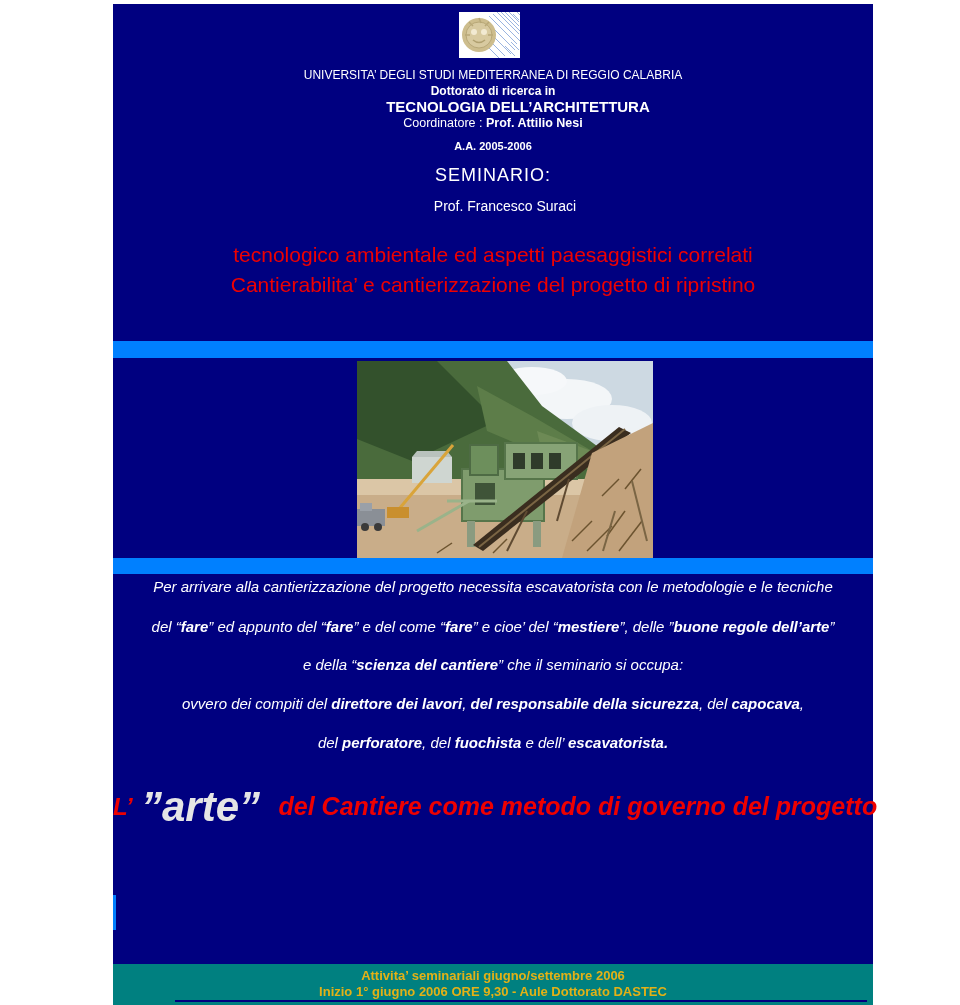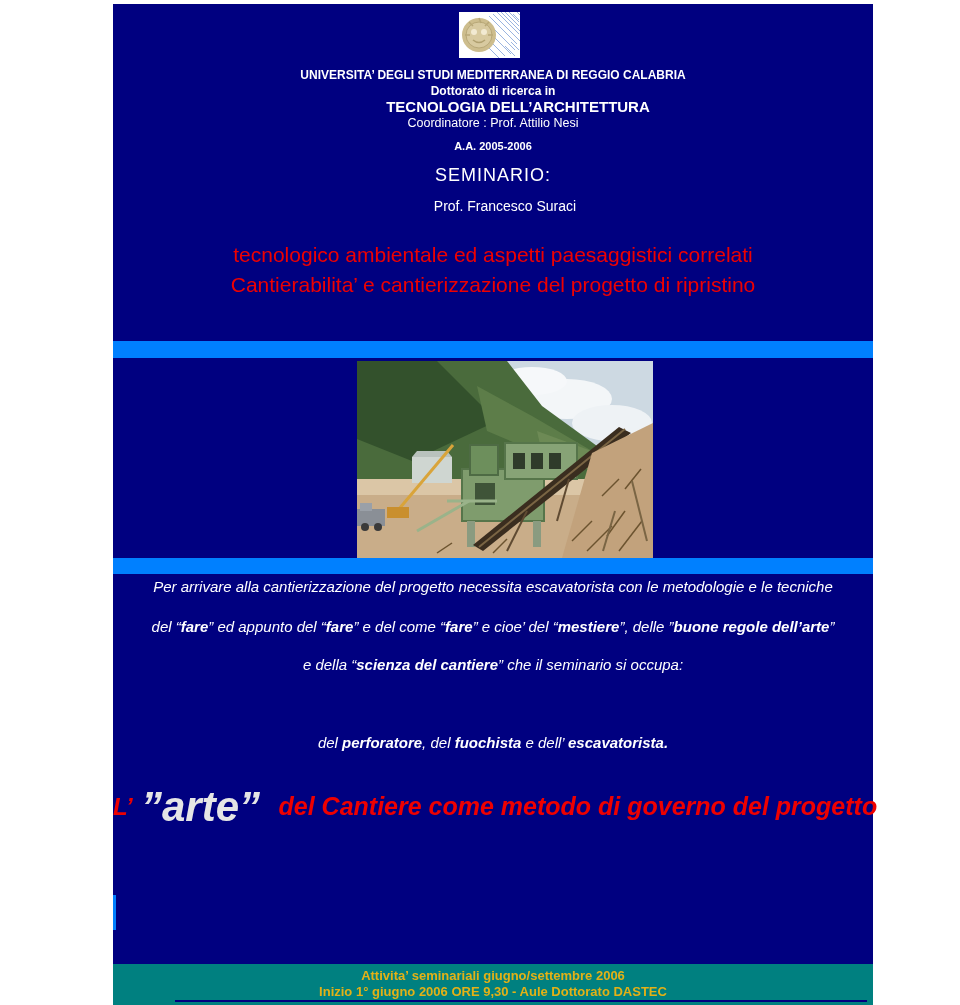--- a/index.html
+++ b/index.html
@@ -10,25 +10,25 @@
   .slide{
     position:absolute;left:113px;top:4px;width:760px;height:1001px;
     background:#000080;
   }
   .cline{position:absolute;left:0;width:100%;text-align:center;color:#ffffff;white-space:nowrap;}
   .b{font-weight:bold;}
 
   .logo{position:absolute;left:346px;top:8px;width:61px;height:46px;background:#ffffff;}
   .logo svg{display:block;}
 
-  .hdr-univ{top:64px;font-size:12px;font-weight:bold;}
+  .hdr-univ{top:64px;font-size:12px;font-weight:normal;}
   .hdr-phd{top:80px;font-size:12px;font-weight:bold;}
   .hdr-prog{top:94px;font-size:15px;font-weight:bold;padding-left:25px;}
   .hdr-coord{top:112px;font-size:12.5px;}
-  .hdr-coord .name{font-weight:normal;}
+  .hdr-coord .name{font-weight:bold;}
   .hdr-aa{top:136px;font-size:11px;font-weight:bold;}
   .seminario{top:161px;font-size:18px;letter-spacing:1px;}
   .speaker{top:194px;font-size:14px;font-weight:normal;padding-left:12px;}
 
   .title{top:236px;font-size:21px;line-height:30px;color:#ee0000;white-space:normal;}
 
   .stripe{position:absolute;left:0;width:100%;background:#0080ff;}
   .stripe1{top:337px;height:17px;}
   .stripe2{top:554px;height:16px;}
 
@@ -141,20 +141,21 @@
       <line x1="258" y1="150" x2="246" y2="190" stroke="#7a6544" stroke-width="2"></line>
       <line x1="275" y1="120" x2="290" y2="180" stroke="#7a6544" stroke-width="2"></line>
     </svg>
   </div>
 
   <div class="stripe stripe2"></div>
 
   <div class="cline bodyline bl1"><span>Per arrivare alla cantierizzazione del progetto necessita escavatorista con le metodologie e le tecniche</span></div>
   <div class="cline bodyline bl2"><span>del “</span><span class="b">fare</span><span>” ed appunto del “</span><span class="b">fare</span><span>” e del come “</span><span class="b">fare</span><span>” e cioe’ del “</span><span class="b">mestiere</span><span>”, delle ”</span><span class="b">buone regole dell’arte</span><span>”</span></div>
   <div class="cline bodyline bl3"><span>e della “</span><span class="b">scienza del cantiere</span><span>” che il seminario si occupa:</span></div>
+  <div class="cline bodyline bl4"><span>ovvero dei compiti del </span><span class="b">direttore dei lavori</span><span>, </span><span class="b">del responsabile della sicurezza</span><span>, del </span><span class="b">capocava</span><span>,</span></div>
   <div class="cline bodyline bl5"><span>del </span><span class="b">perforatore</span><span>, del </span><span class="b">fuochista</span><span> e dell’ </span><span class="b">escavatorista.</span></div>
 
   <div class="cline slogan">
     <span class="pre">L’</span>
     <span class="arte">”arte”</span>
     <span class="rest">del Cantiere come metodo di governo del progetto</span>
   </div>
 
   <div class="tick"></div>
 

